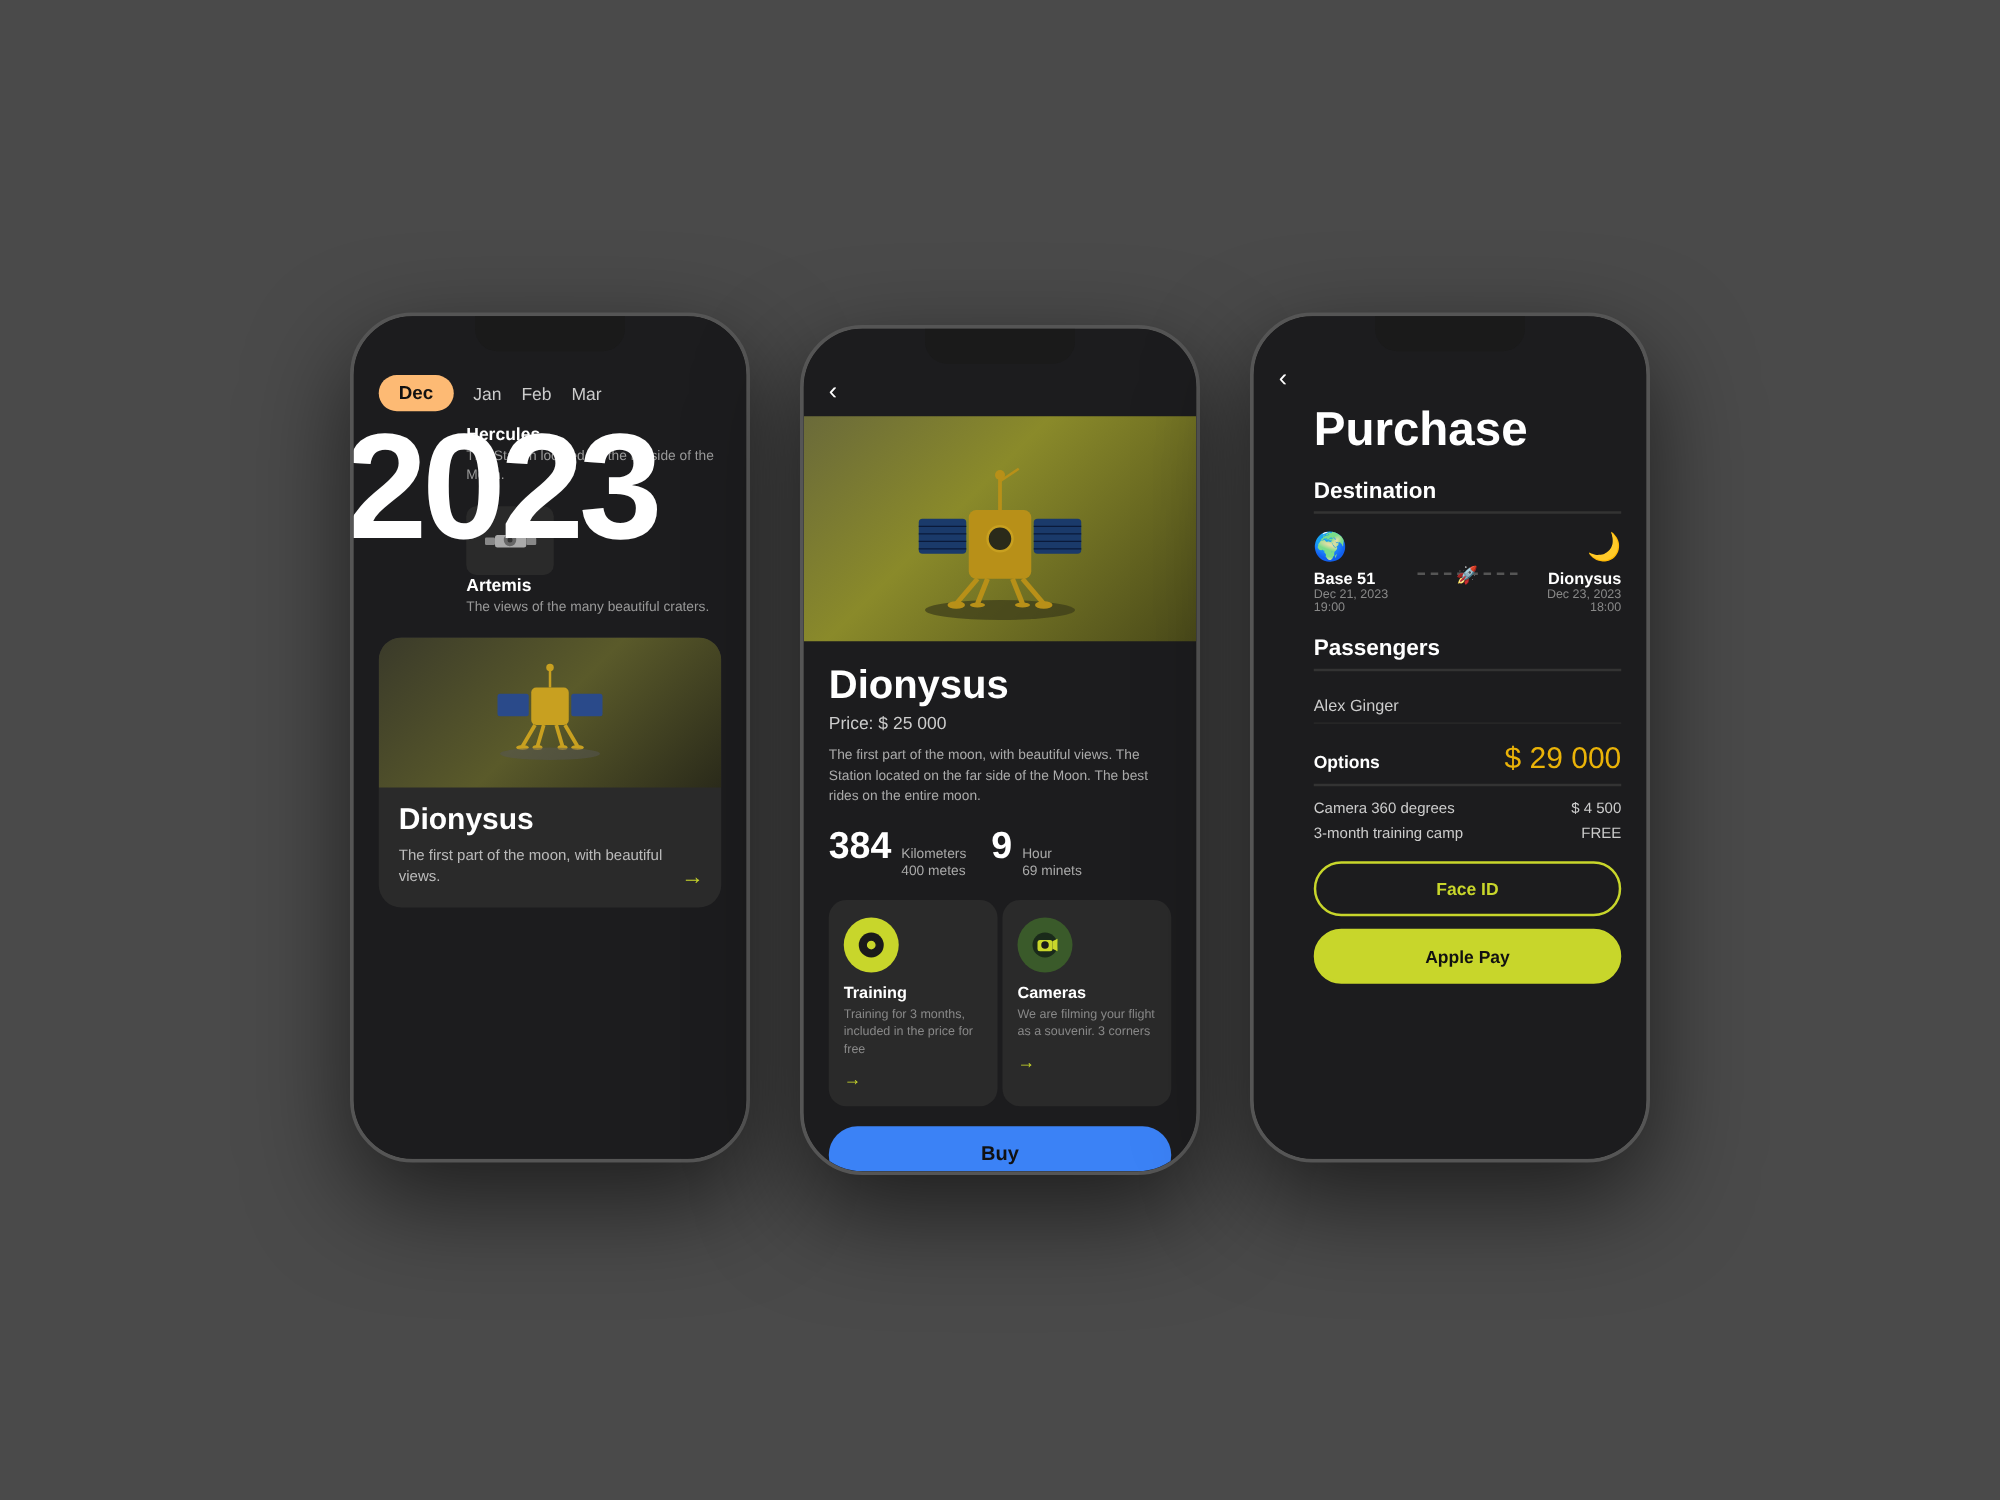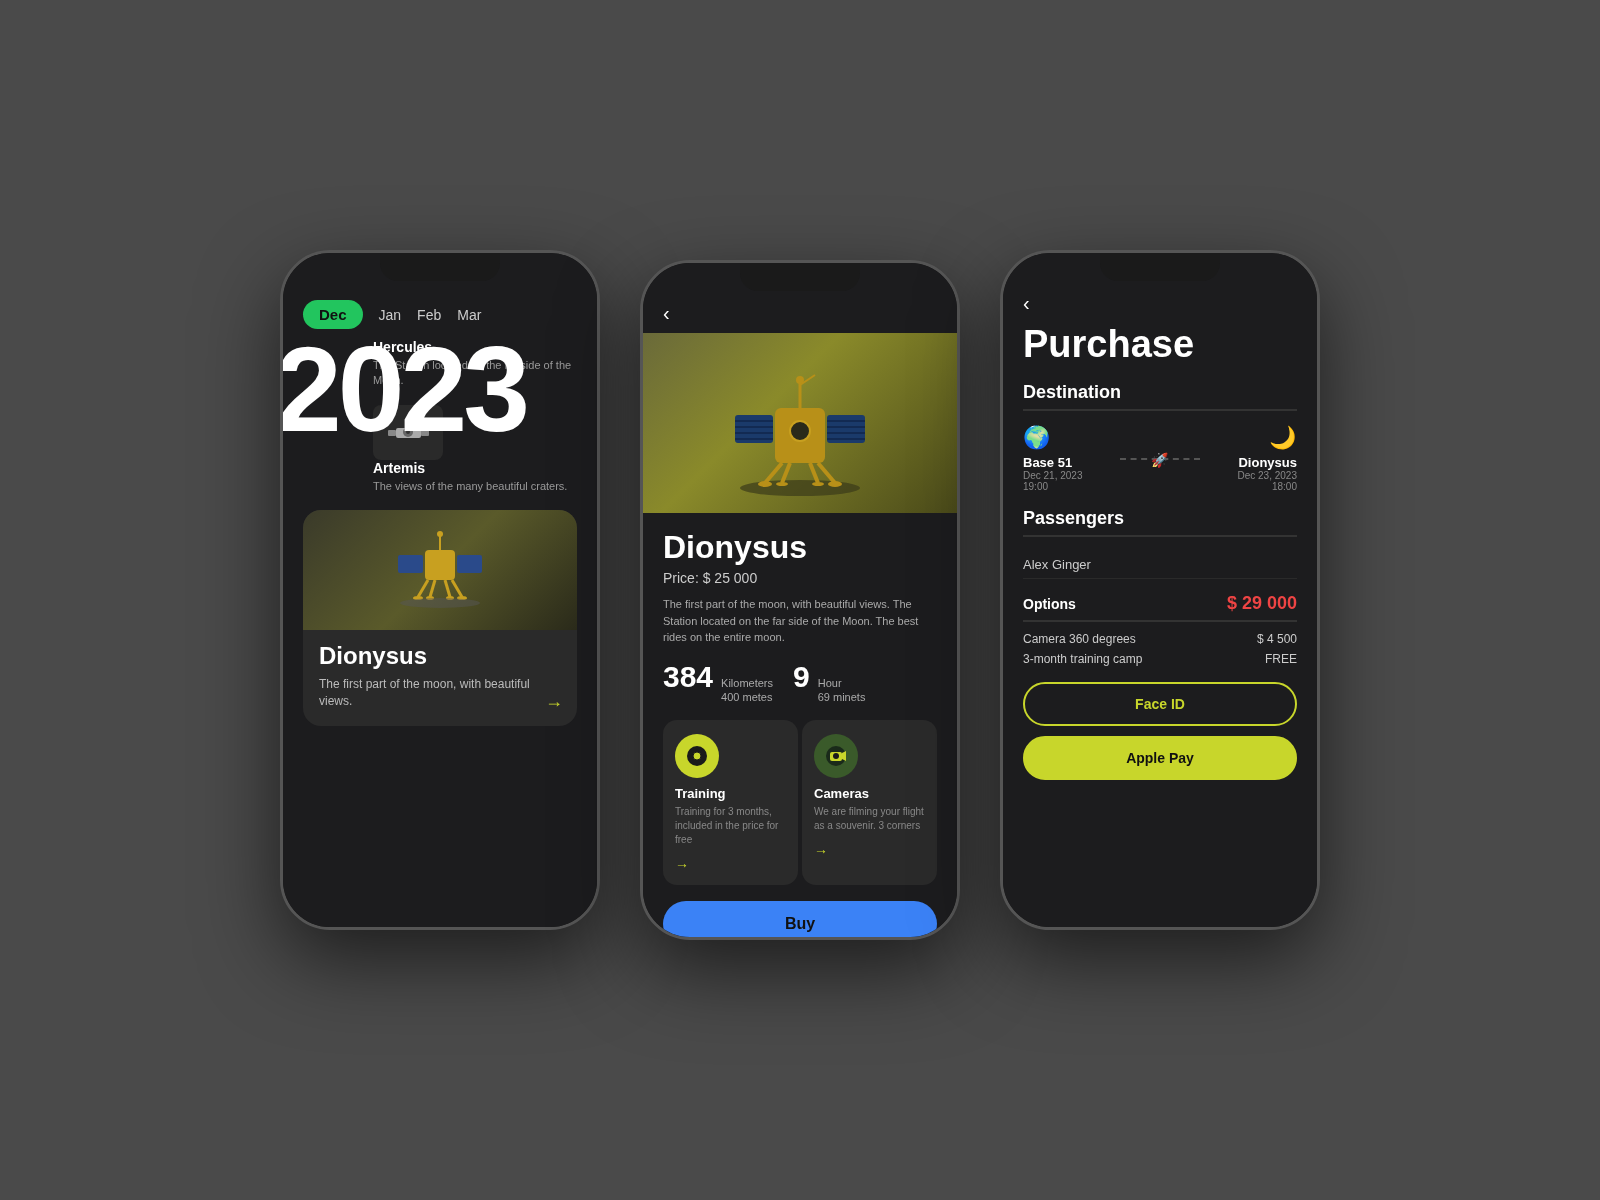--- a/index.html
+++ b/index.html
@@ -75,21 +75,21 @@
     }
 
     
     .p1-months {
       display: flex;
       align-items: center;
       gap: 16px;
       padding: 12px 20px 10px;
     }
     .p1-month-active {
-      background: #22c55e;
+      background: #fdba74;
       color: #111;
       font-weight: 800;
       font-size: 15px;
       padding: 6px 16px;
       border-radius: 20px;
     }
     .p1-month {
       color: #ccc;
       font-size: 14px;
       font-weight: 500;
@@ -295,20 +295,21 @@
     
     .p3-back {
       color: white;
       font-size: 20px;
       padding: 4px 20px 8px;
       font-weight: 300;
     }
 
     .p3-content {
       padding: 0 20px;
+      margin-left: 28px;
     }
     .p3-title {
       color: white;
       font-weight: 900;
       font-size: 38px;
       margin-bottom: 16px;
     }
     .p3-section-title {
       color: white;
       font-weight: 800;
@@ -387,23 +388,23 @@
       border-bottom: 2px solid #333;
       padding-bottom: 6px;
       margin-bottom: 10px;
     }
     .p3-options-title {
       color: white;
       font-weight: 800;
       font-size: 14px;
     }
     .p3-options-price {
-      color: #ef4444;
-      font-weight: 700;
-      font-size: 18px;
+      color: #eab308;
+      font-weight: 400;
+      font-size: 24px;
     }
     .p3-option-row {
       display: flex;
       justify-content: space-between;
       margin-bottom: 6px;
     }
     .p3-option-name {
       color: #ccc;
       font-size: 12px;
     }

